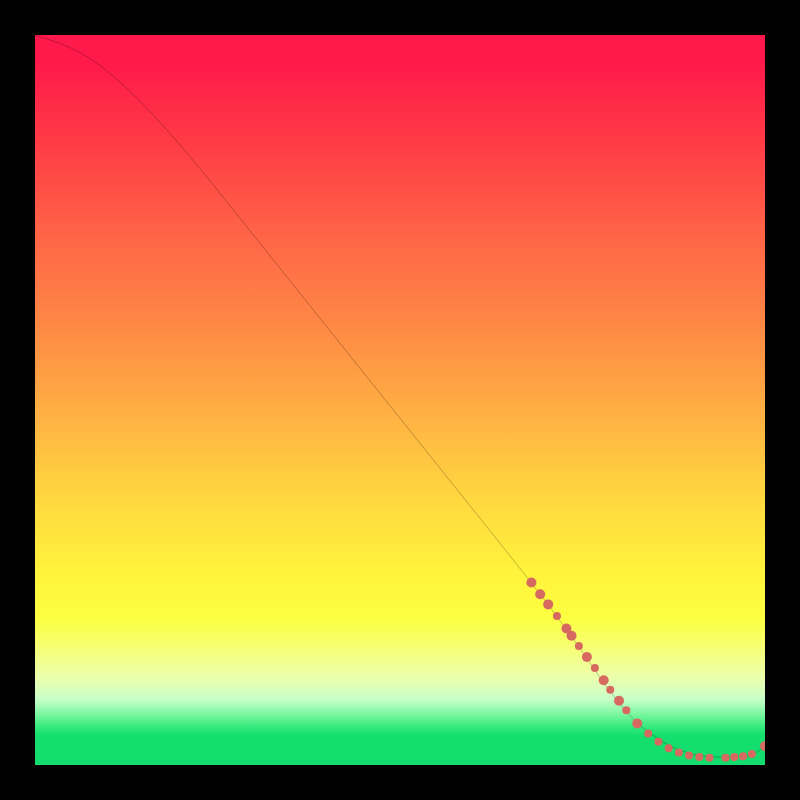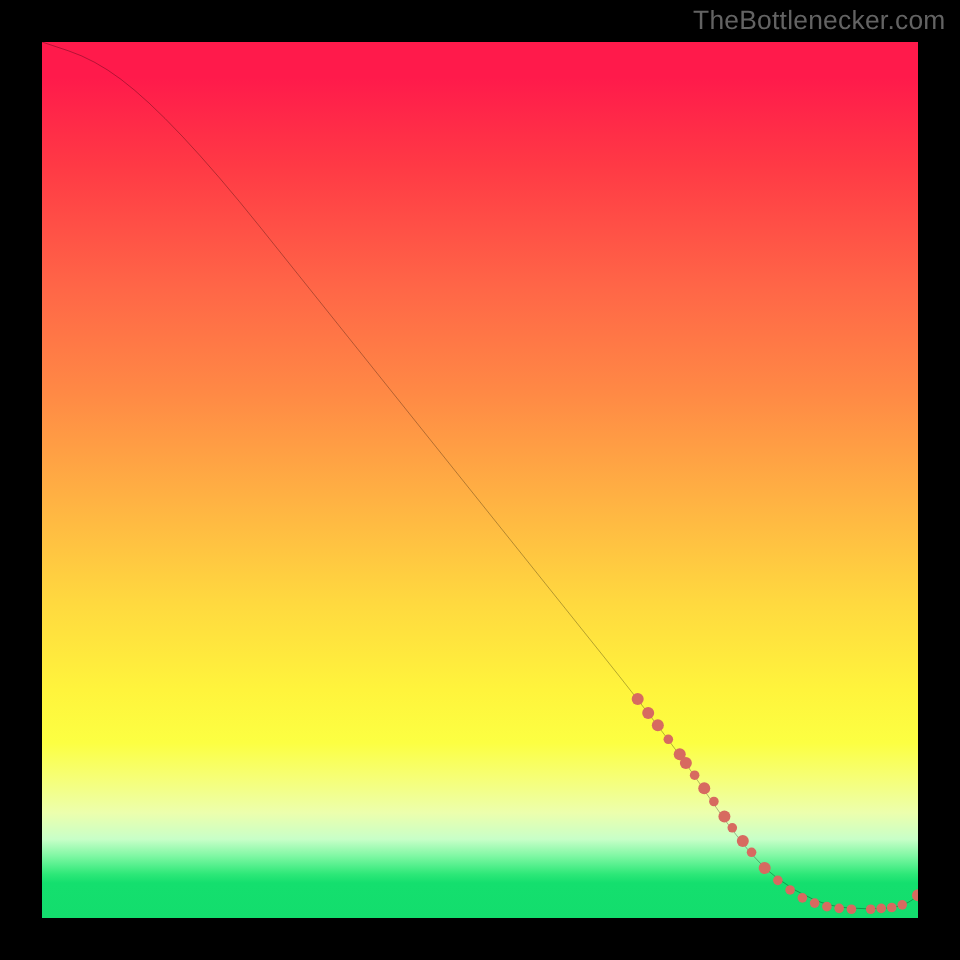--- a/index.html
+++ b/index.html
@@ -53,21 +53,20 @@
     position: absolute;
     inset: 0;
     width: 100%;
     height: 100%;
   }
 </style>
 </head>
 <body>
 
 <div class="outer">
-  <div class="attribution">TheBottlenecker.com</div>
   <div class="plot">
     <div class="gradient"></div>
     <svg class="curve" viewBox="0 0 100 100" preserveAspectRatio="none">
       <path id="curve-path" fill="none" stroke="#000" stroke-width="0.25" vector-effect="non-scaling-stroke" d="M 0 0 Q 0 0 3 1 Q 6 2 9 4.25 Q 12 6.5 16 10.75 Q 20 15 25 21.25 Q 30 27.5 35 33.75 Q 40 40 45 46.25 Q 50 52.5 55 58.75 Q 60 65 64 70 Q 68 75 71 79 Q 74 83 76 86 Q 78 89 80 91.5 Q 82 94 84 95.5 Q 86 97 88 97.85 Q 90 98.7 92 98.85 Q 94 99 96 98.9 Q 98 98.8 99 98.15 T 100 97.5"></path>
       <g id="markers">
           <circle cx="68" cy="75" r="0.685" fill="#d76a60"></circle>
           <circle cx="69.2" cy="76.6" r="0.685" fill="#d76a60"></circle>
           <circle cx="70.3" cy="78" r="0.685" fill="#d76a60"></circle>
           <circle cx="71.5" cy="79.6" r="0.548" fill="#d76a60"></circle>
           <circle cx="72.8" cy="81.3" r="0.685" fill="#d76a60"></circle>

